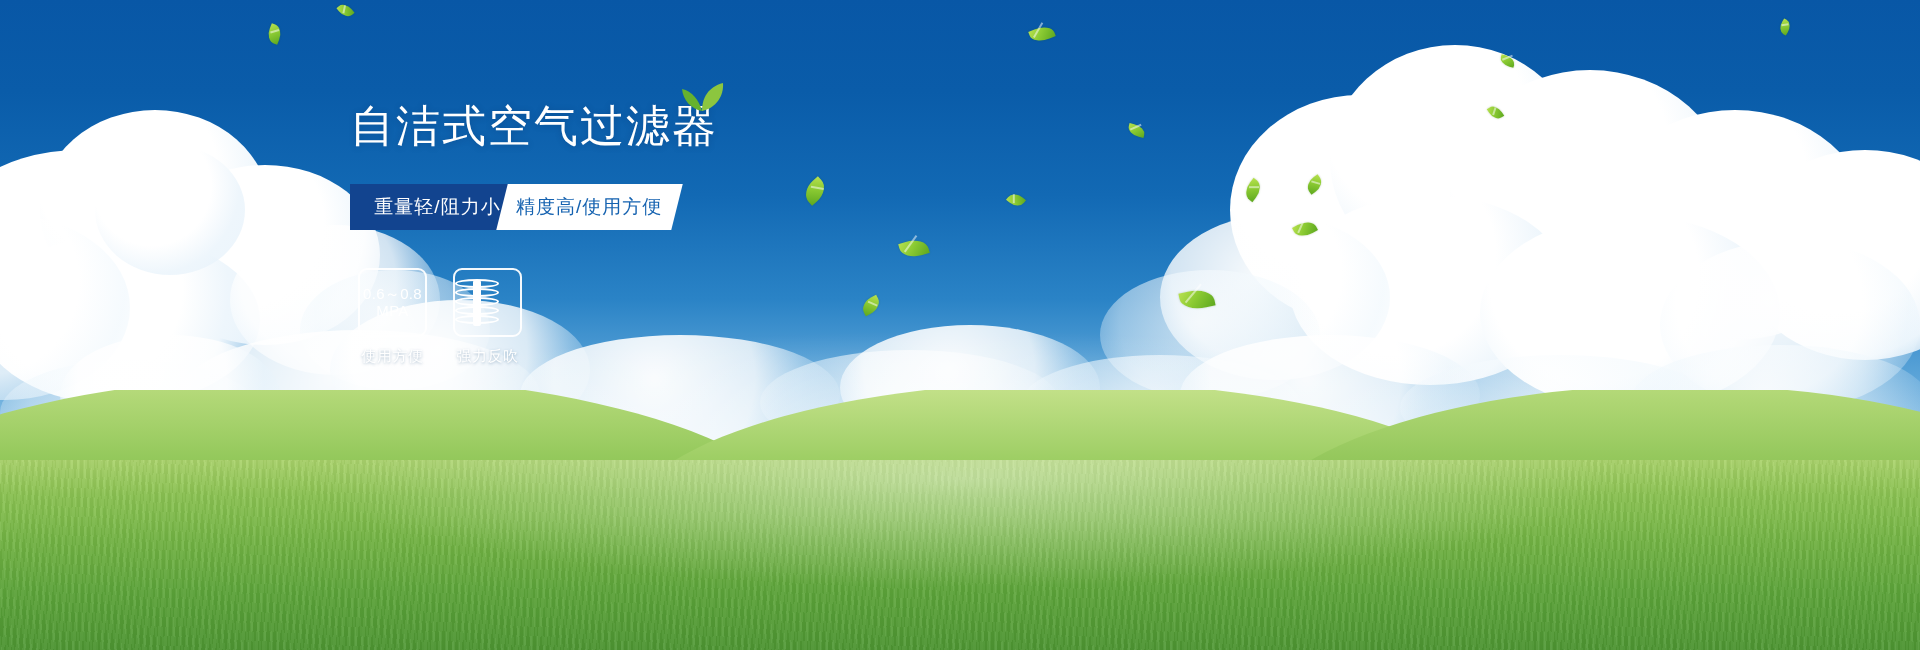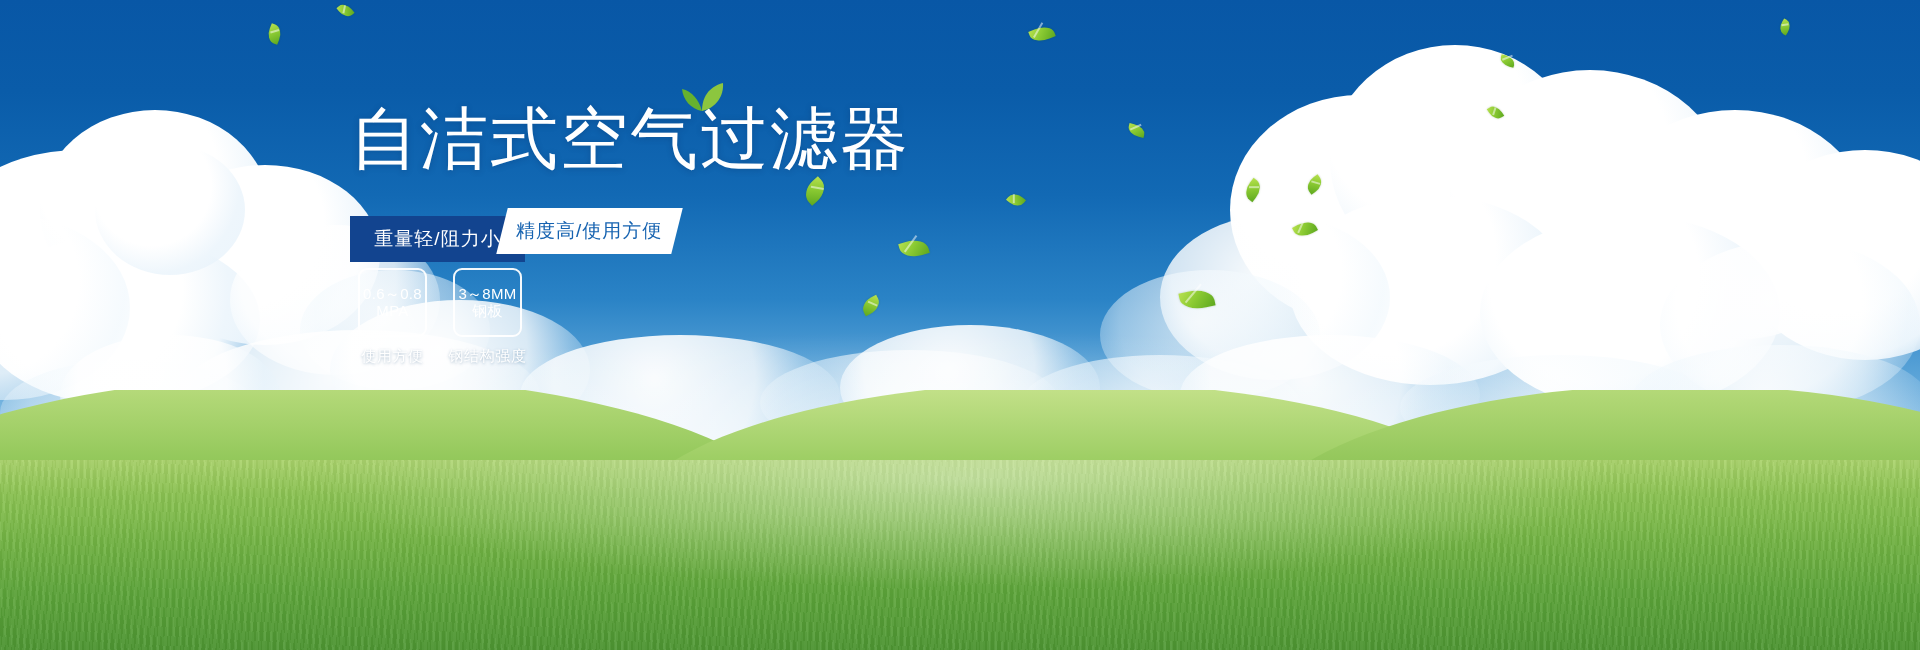--- a/index.html
+++ b/index.html
@@ -57,35 +57,35 @@
     box-shadow:0 0 2px rgba(40,90,10,.28);
   }
   .leaf::after{
     content:"";position:absolute;left:14%;top:50%;width:72%;height:1.5px;
     background:rgba(255,255,255,.5);transform:translateY(-50%) rotate(-38deg);
     transform-origin:left center;
   }
   
   #content{position:absolute;left:350px;top:104px;width:720px;}
   #title{
-    font-size:68px;line-height:1;color:#ffffff;letter-spacing:2px;
+    font-size:44px;line-height:1;color:#ffffff;letter-spacing:2px;
     font-weight:300;white-space:nowrap;position:relative;
     text-shadow:0 1px 6px rgba(0,40,90,.28);
   }
   #title-leaf{
     position:absolute;left:330px;top:-22px;width:46px;height:30px;
   }
   
   #badges{position:relative;margin-top:36px;height:46px;width:320px;}
   .badge{
     position:absolute;top:0;height:46px;display:flex;align-items:center;
     justify-content:center;font-size:19px;letter-spacing:1px;white-space:nowrap;
   }
   #badge-primary{
-    left:0;width:175px;background:#12448f;color:#ffffff;margin-top:8px;
+    left:0;width:175px;background:#12448f;color:#ffffff;
   }
   #badge-secondary{
     left:152px;width:175px;background:#ffffff;color:#1562b0;
     transform:skewX(-14deg);
   }
   #badge-secondary > span{transform:skewX(14deg);display:block;}
   
   #features{
     position:absolute;left:357px;top:268px;display:flex;gap:24px;
   }
@@ -243,26 +243,30 @@
     <div class="feature">
       <div class="feature-box">
         <div class="feature-text">
           <div>0.6～0.8</div>
           <div>MPA</div>
         </div>
       </div>
       <div class="feature-caption">使用方便</div>
     </div>
 
-
     <div class="feature">
       <div class="feature-box">
-        <div class="feature-text">
-          <div>3～8MM</div>
-          <div>钢板</div>
+        <div class="coil">
+          <div class="stem"></div>
+          <div class="ring" style="top:1px;"></div>
+          <div class="ring" style="top:10px;"></div>
+          <div class="ring" style="top:19px;"></div>
+          <div class="ring" style="top:28px;"></div>
+          <div class="ring" style="top:37px;"></div>
         </div>
       </div>
-      <div class="feature-caption">钢结构强度</div>
+      <div class="feature-caption">强力反吹</div>
     </div>
 
 
+
   </div>
 </div>
 
 </body></html>

